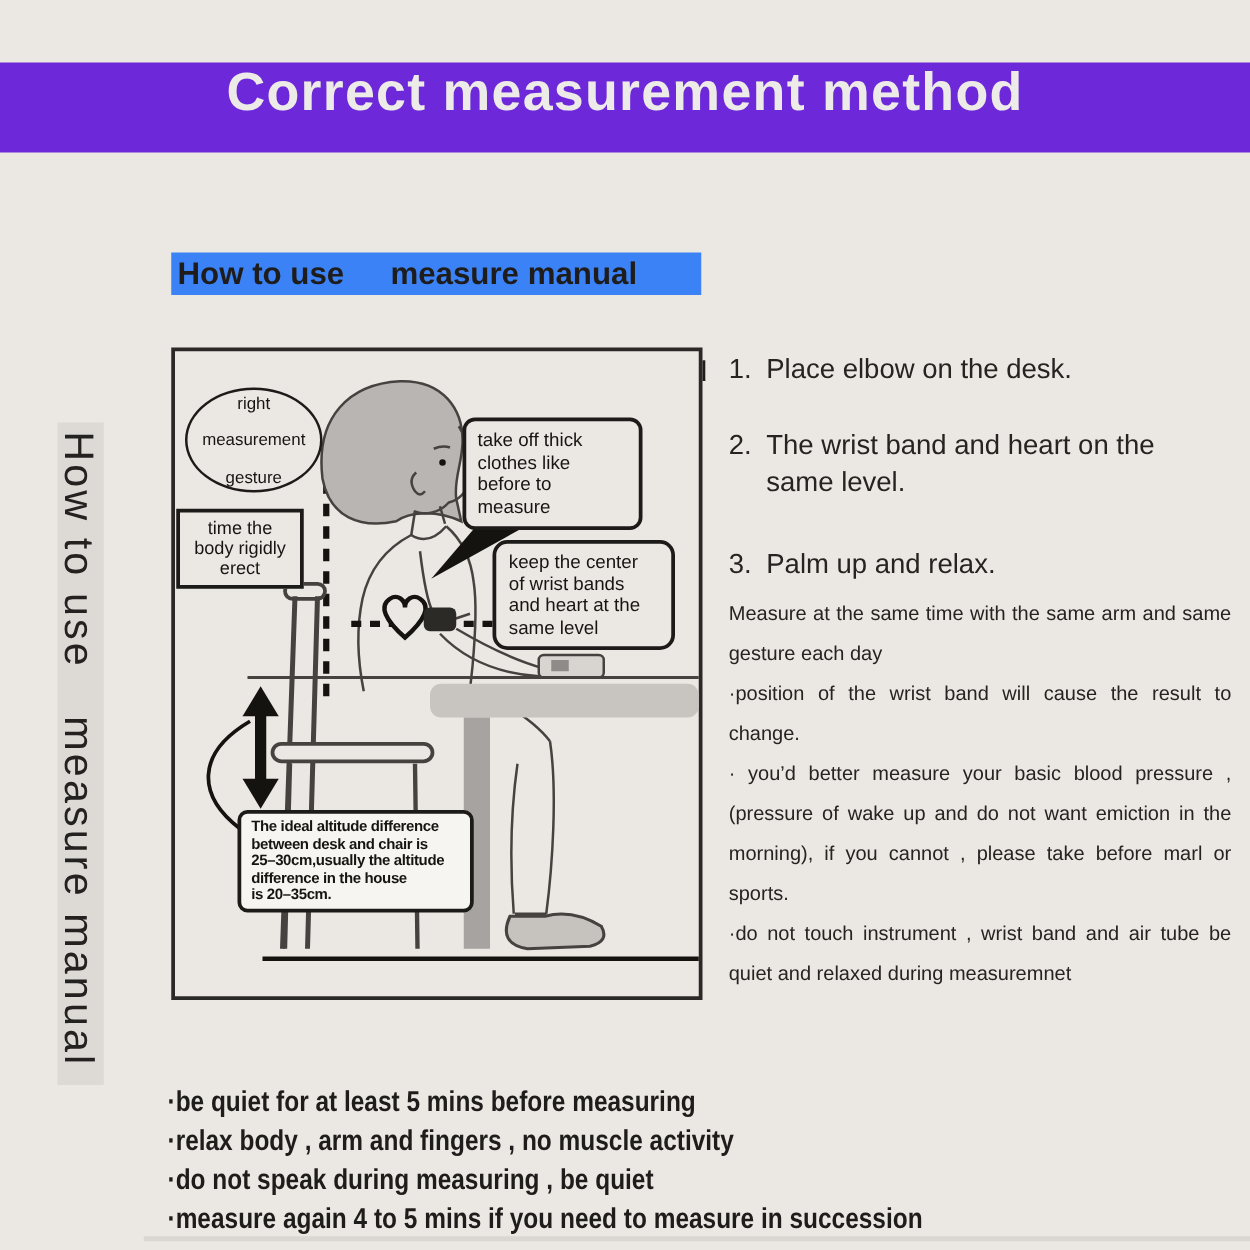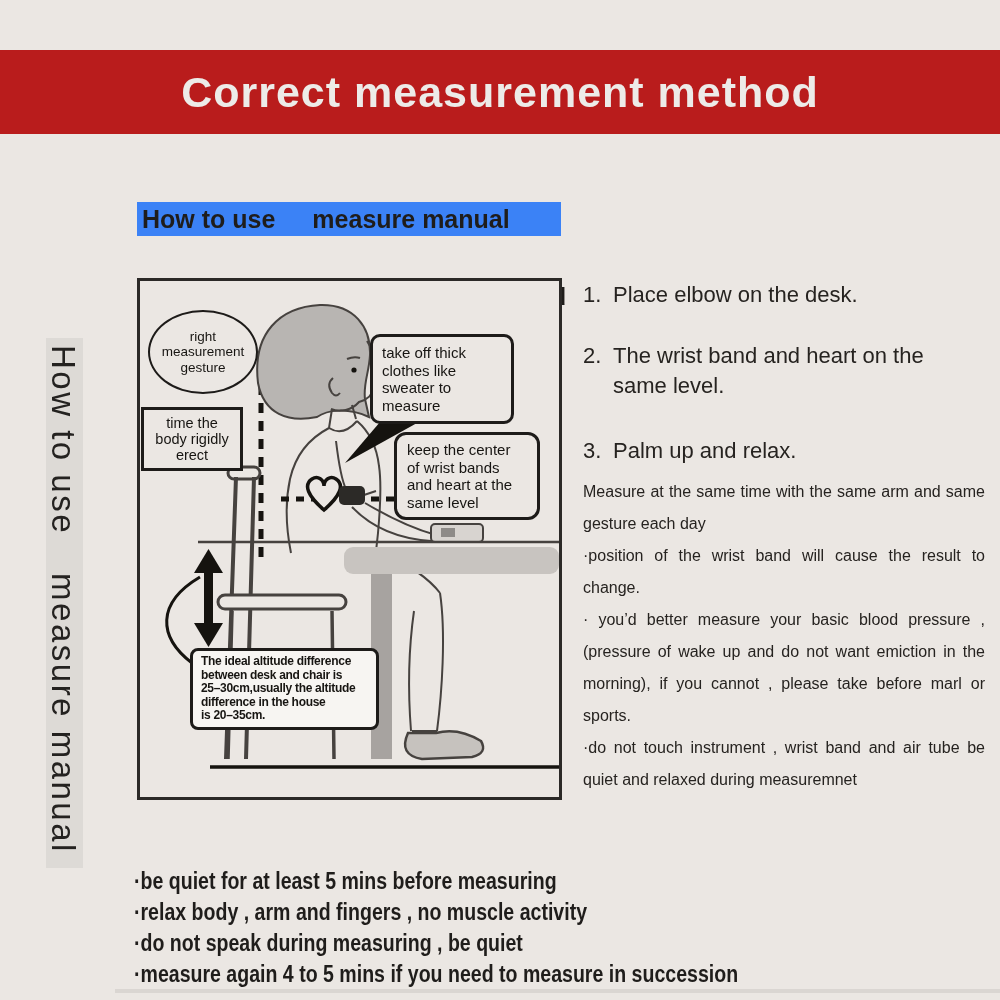--- a/index.html
+++ b/index.html
@@ -2,22 +2,22 @@
 <html><head>
 <meta charset="utf-8">
 <style>
   * { margin:0; padding:0; box-sizing:border-box; }
   html,body { background:#ebe7e3; }
   .page {
     position:relative; width:1000px; height:1000px; overflow:hidden;
     background:#ebe7e3; font-family:"Liberation Sans", sans-serif; color:#2d2a28;
   }
   .header-band {
-    position:absolute; left:0; top:50px; width:1000px; height:84px;
-    background:#b91c1c; display:flex; align-items:center; justify-content:center;
+    position:absolute; left:0; top:50px; width:1000px; height:72px;
+    background:#6d28d9; display:flex; justify-content:center;
   }
   .header-title {
     font-size:43px; font-weight:bold; color:#edebe8; letter-spacing:1px;
   }
   .side-strip { position:absolute; left:46px; top:338px; width:37px; height:530px; background:#dddad6; }
   .side-label {
     position:absolute; left:44px; top:345px; height:520px;
     writing-mode:vertical-rl; white-space:pre;
     font-size:33px; letter-spacing:2.5px; color:#242220;
   }
@@ -28,21 +28,21 @@
   }
   .intro-sub {
     position:absolute; left:137px; top:240px;
     font-size:23px; font-weight:bold; color:#1f1d1b; letter-spacing:-0.3px;margin-top:44px;
   }
   .illus-box {
     position:absolute; left:137px; top:278px; width:425px; height:522px;
     border:3px solid #2b2927; background:#ebe7e3;
   }
   .illus-box svg { position:absolute; left:0; top:0; width:419px; height:516px; }
-  .co { position:absolute; border:3px solid #1d1b19; background:#ebe7e3; color:#171512; }
+  .co { position:absolute; border:3px solid #1d1b19; background:#ebe7e3; color:#171512;gap:14px; }
   .co div { white-space:nowrap; }
   .co-gesture {
     left:8px; top:29px; width:110px; height:84px; border-width:2.5px; border-radius:50%;
     display:flex; flex-direction:column; justify-content:center; text-align:center;
     font-size:13.5px; line-height:15.5px;
   }
   .co-clothes {
     left:230px; top:53px; width:144px; border-radius:10px; padding:7px 9px;
     font-size:15px; line-height:17.5px;
   }
@@ -145,21 +145,21 @@
     </svg>
 
     <div class="co co-gesture">
       <div>right</div>
       <div>measurement</div>
       <div>gesture</div>
     </div>
     <div class="co co-clothes">
       <div>take off thick</div>
       <div>clothes like</div>
-      <div>sweater to</div>
+      <div>before to</div>
       <div>measure</div>
     </div>
     <div class="co co-posture">
       <div>time the</div>
       <div>body rigidly</div>
       <div>erect</div>
     </div>
     <div class="co co-wrist">
       <div>keep the center</div>
       <div>of wrist bands</div>

